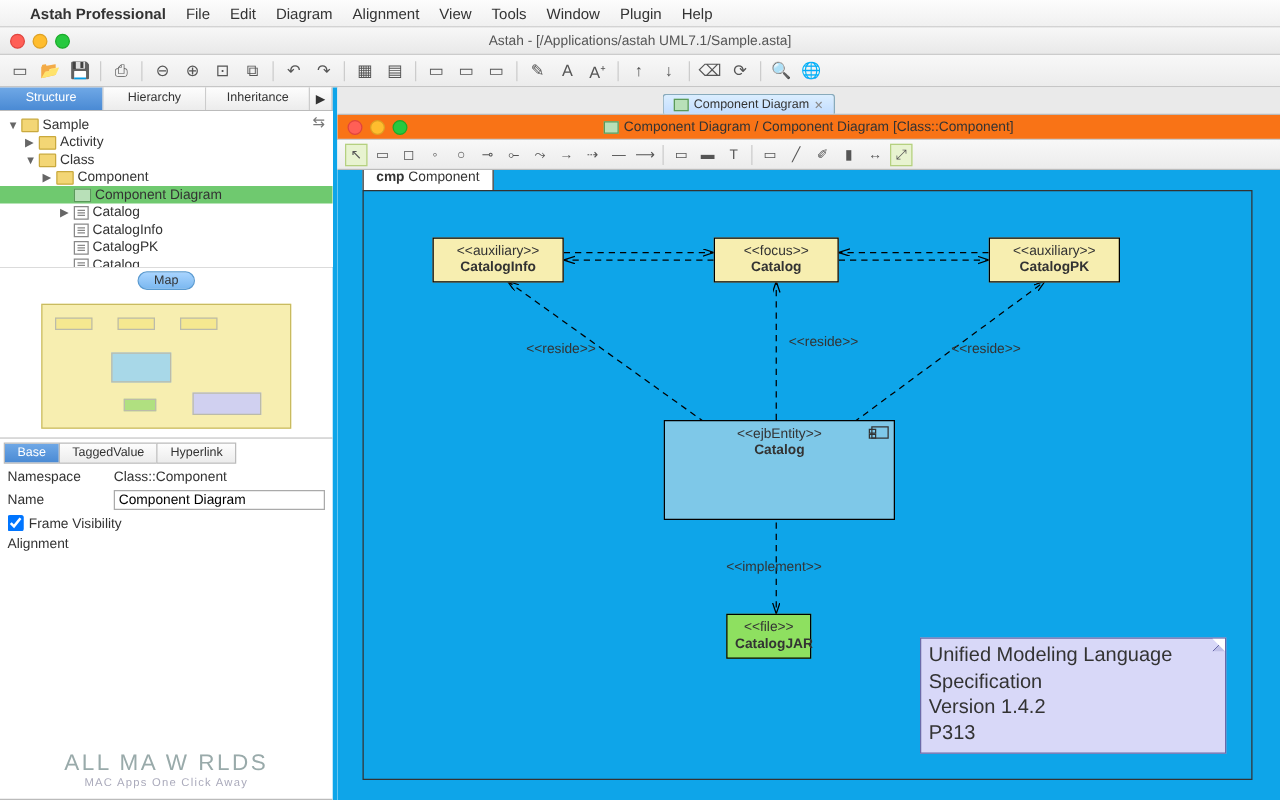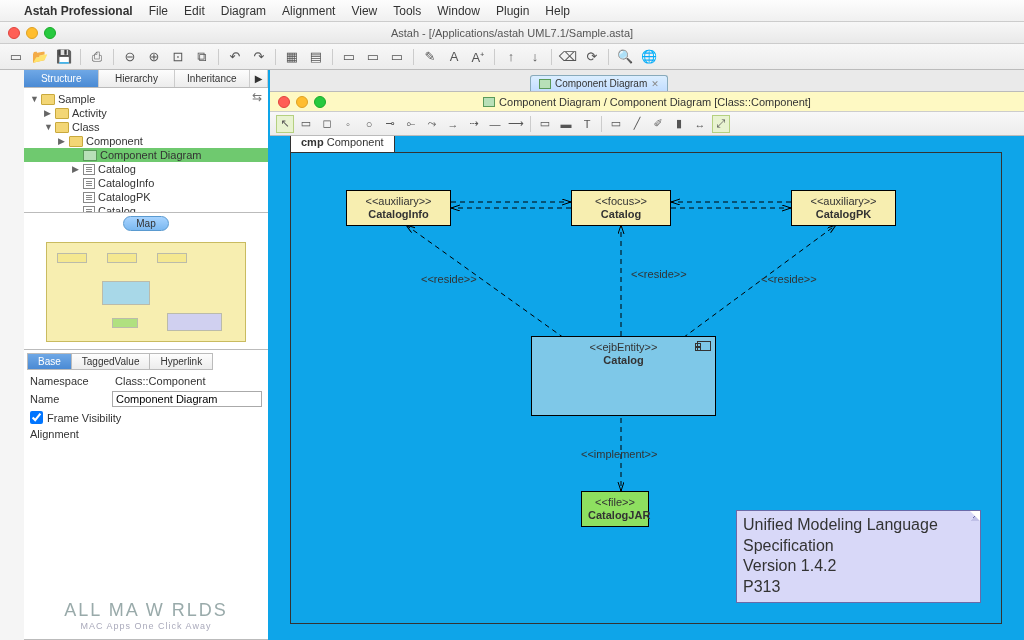--- a/index.html
+++ b/index.html
@@ -16,21 +16,21 @@
   .tl.red { background: #ff5f56; border: 1px solid #e0443e; }
   .tl.yel { background: #ffbd2e; border: 1px solid #dea123; }
   .tl.grn { background: #27c93f; border: 1px solid #1aab29; }
   
   .toolbar { height: 26px; background: linear-gradient(#f8f8f8, #ececec); border-bottom: 1px solid #bbb; display: flex; align-items: center; padding: 0 6px; gap: 4px; }
   .tbtn { width: 20px; height: 20px; display: flex; align-items: center; justify-content: center; color: #555; font-size: 13px; border-radius: 3px; }
   .tsep { width: 1px; height: 16px; background: #ccc; margin: 0 2px; }
   
   .main { display: flex; height: calc(640px - 22px - 22px - 26px); }
   
-  .left { width: 270px; background: #f5f5f5; border-right: 2px solid #0ea5e9; display: flex; flex-direction: column; padding-left: 24px; }
+  .left { width: 270px; background: #f5f5f5; border-right: 4px solid #0ea5e9; display: flex; flex-direction: column; }
   
   .tabs { display: flex; border-bottom: 1px solid #bbb; }
   .tab { flex: 1; text-align: center; padding: 3px 4px; font-size: 10px; background: linear-gradient(#fdfdfd,#ececec); border-right: 1px solid #ccc; cursor: pointer; }
   .tab.active { background: linear-gradient(#6fa8e6,#4a8ad4); color: #fff; font-weight: 500; }
   .tab.arrow { flex: 0 0 18px; }
   
   .tree { padding: 4px 0; height: 125px; overflow: auto; background: #fff; border-bottom: 1px solid #bbb; position: relative; }
   .tree .swap { position: absolute; right: 6px; top: 2px; font-size: 12px; color: #777; }
   .tnode { display: flex; align-items: center; padding: 1px 4px; gap: 3px; font-size: 11px; white-space: nowrap; }
   .tnode.sel { background: #6fc96f; }
@@ -60,21 +60,21 @@
   
   .watermark { padding: 8px; color: #9aa; font-size: 18px; letter-spacing: 2px; font-weight: 300; text-align:center; }
   .watermark .sub { font-size: 9px; letter-spacing: 1px; display:block; color:#aab; }
   
   .right { flex: 1; display:flex; flex-direction:column; background:#fff; }
   
   .dtabbar { height: 22px; background: #eaeaea; border-bottom: 1px solid #bbb; display:flex; align-items:flex-end; padding-left: 260px; }
   .dtab { background: linear-gradient(#dbeeff,#c2ddff); border: 1px solid #8ab; border-bottom:none; padding: 2px 8px; font-size: 10px; border-radius: 3px 3px 0 0; display:flex; align-items:center; gap:4px; }
   .dtab .x { color:#888; font-size:9px; }
   
-  .dtitle { height: 20px; display:flex; align-items:center; justify-content:center; font-size:11px; background:#fef9c3; border-bottom:1px solid #ccc; gap:4px; position:relative; }
+  .dtitle { height: 20px; display:flex; align-items:center; justify-content:center; font-size:11px; background:#f97316; border-bottom:1px solid #ccc; gap:4px; position:relative; }
   .dtitle .traffic2 { position:absolute; left:8px; display:flex; gap:6px; }
   
   .dtoolbar { height: 24px; background: linear-gradient(#f8f8f8,#ececec); border-bottom: 1px solid #bbb; display:flex; align-items:center; padding: 0 6px; gap:3px; }
   .dbtn { width:18px; height:18px; display:flex; align-items:center; justify-content:center; font-size:11px; color:#555; }
   .dbtn.hl { background: #e8f3d0; border:1px solid #b5d080; }
   
   .canvas { flex:1; background:#0ea5e9; position:relative; overflow:hidden; }
   
   .frame { position:absolute; left:20px; top:16px; right:22px; bottom:16px; border: 1px solid #333; }
   .frametab { position:absolute; left:-1px; top:-19px; height:18px; border:1px solid #333; border-bottom:none; background:#fff; padding: 1px 10px; font-size:11px; }

